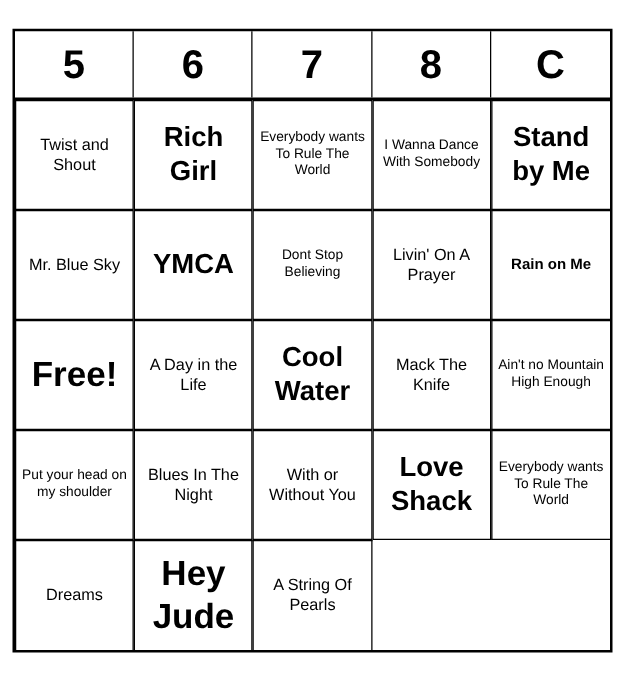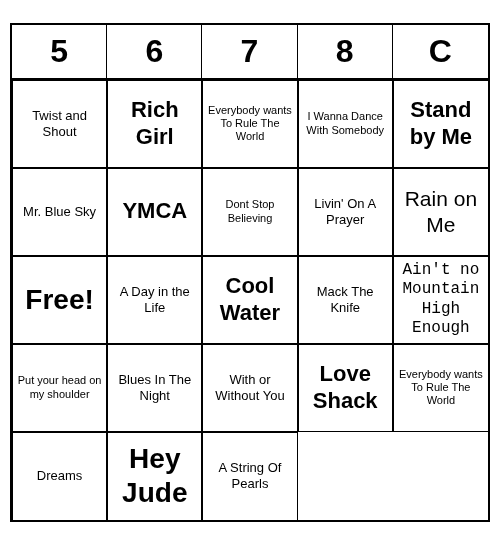--- a/index.html
+++ b/index.html
@@ -48,22 +48,22 @@
     }
     .cell.large {
       font-size: 22px;
       font-weight: bold;
     }
     .cell.xlarge {
       font-size: 28px;
       font-weight: bold;
     }
     .cell.medium {
-      font-size: 21px;
-      font-weight: normal;
+      font-size: 12px;
+      font-weight: bold;
     }
     .cell:nth-child(5n) { border-right: none; }
     .cell:nth-child(n+21) { border-bottom: none; }
   </style>
 </head>
 <body>
 
 <div class="bingo-card">
   <div class="header-row">
   <div class="header-cell">5</div>
@@ -80,21 +80,21 @@
       <div class="cell large">Stand by Me</div>
       <div class="cell">Mr. Blue Sky</div>
       <div class="cell large">YMCA</div>
       <div class="cell" style="font-size: 11px;">Dont Stop Believing</div>
       <div class="cell">Livin' On A Prayer</div>
       <div class="cell medium">Rain on Me</div>
       <div class="cell xlarge">Free!</div>
       <div class="cell">A Day in the Life</div>
       <div class="cell large">Cool Water</div>
       <div class="cell">Mack The Knife</div>
-      <div class="cell" style="font-size: 16px; font-family: Liberation Mono, monospace;">Ain't no Mountain High Enough</div>
+      <div class="cell" style="font-size: 11px;">Ain't no Mountain High Enough</div>
       <div class="cell" style="font-size: 11px;">Put your head on my shoulder</div>
       <div class="cell">Blues In The Night</div>
       <div class="cell">With or Without You</div>
       <div class="cell large">Love Shack</div>
       <div class="cell" style="font-size: 11px;">Everybody wants To Rule The World</div>
       <div class="cell">Dreams</div>
       <div class="cell xlarge">Hey Jude</div>
       <div class="cell">A String Of Pearls</div>
     </div>
 </div>

